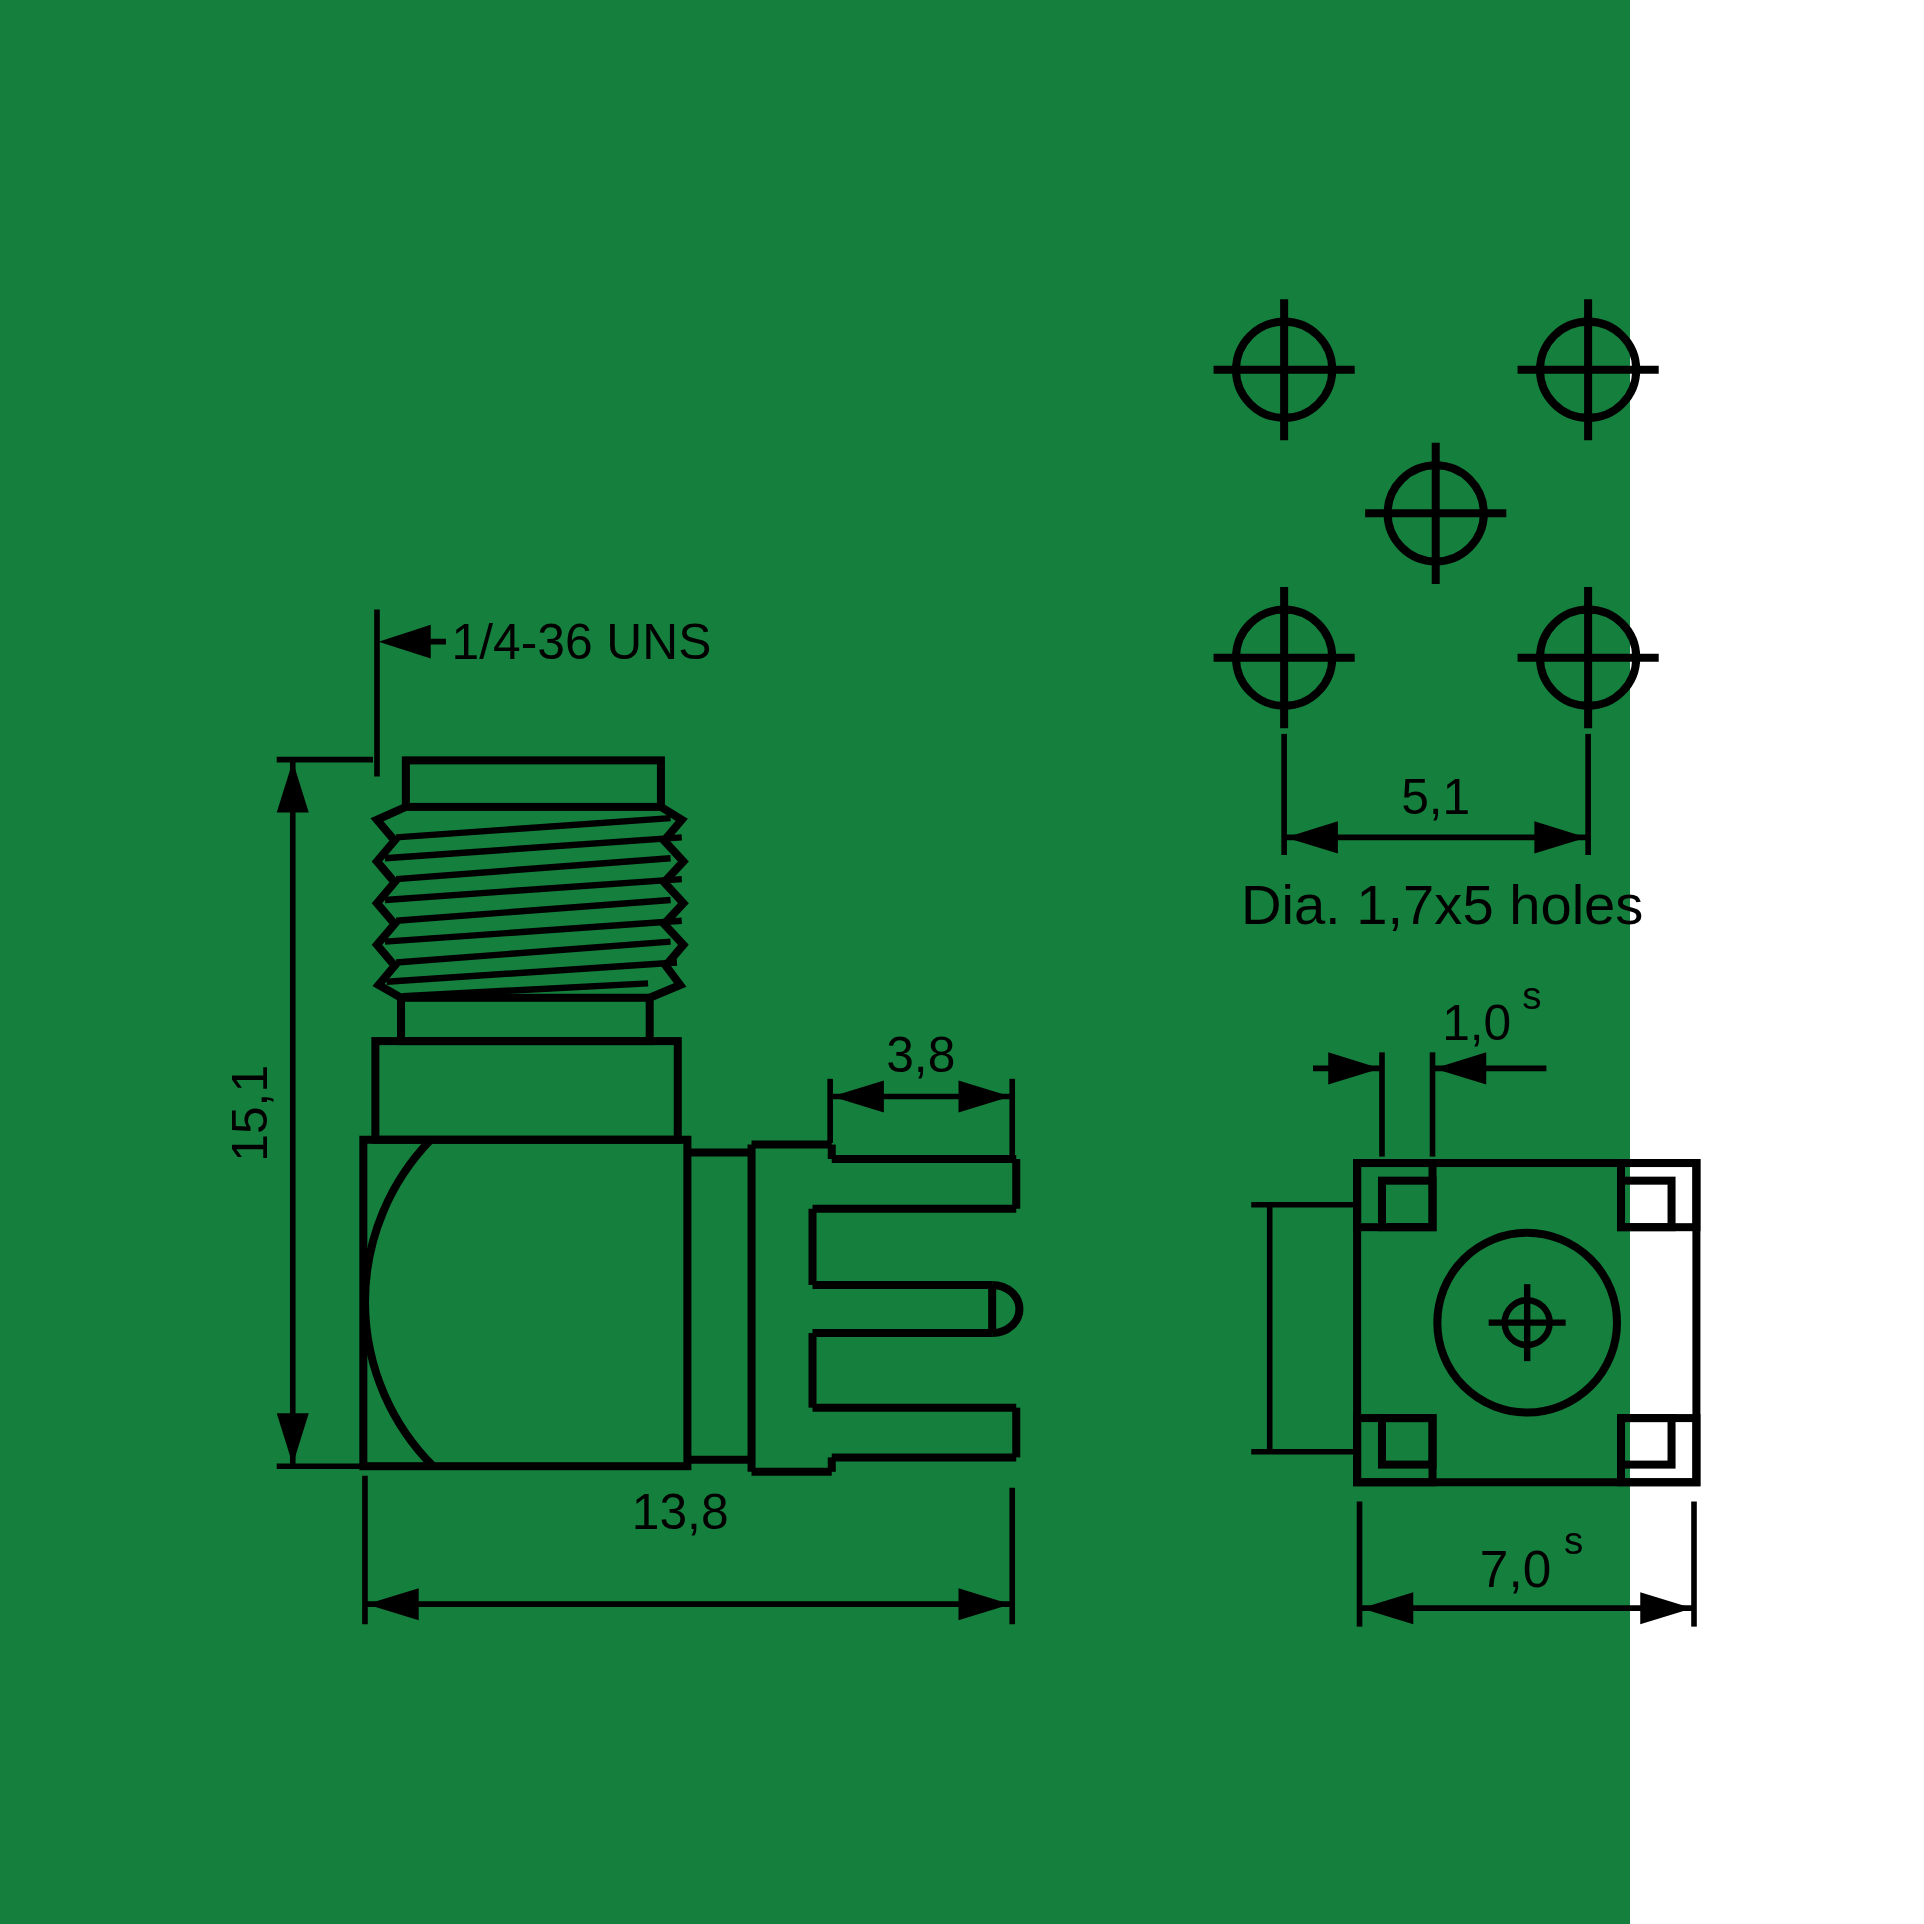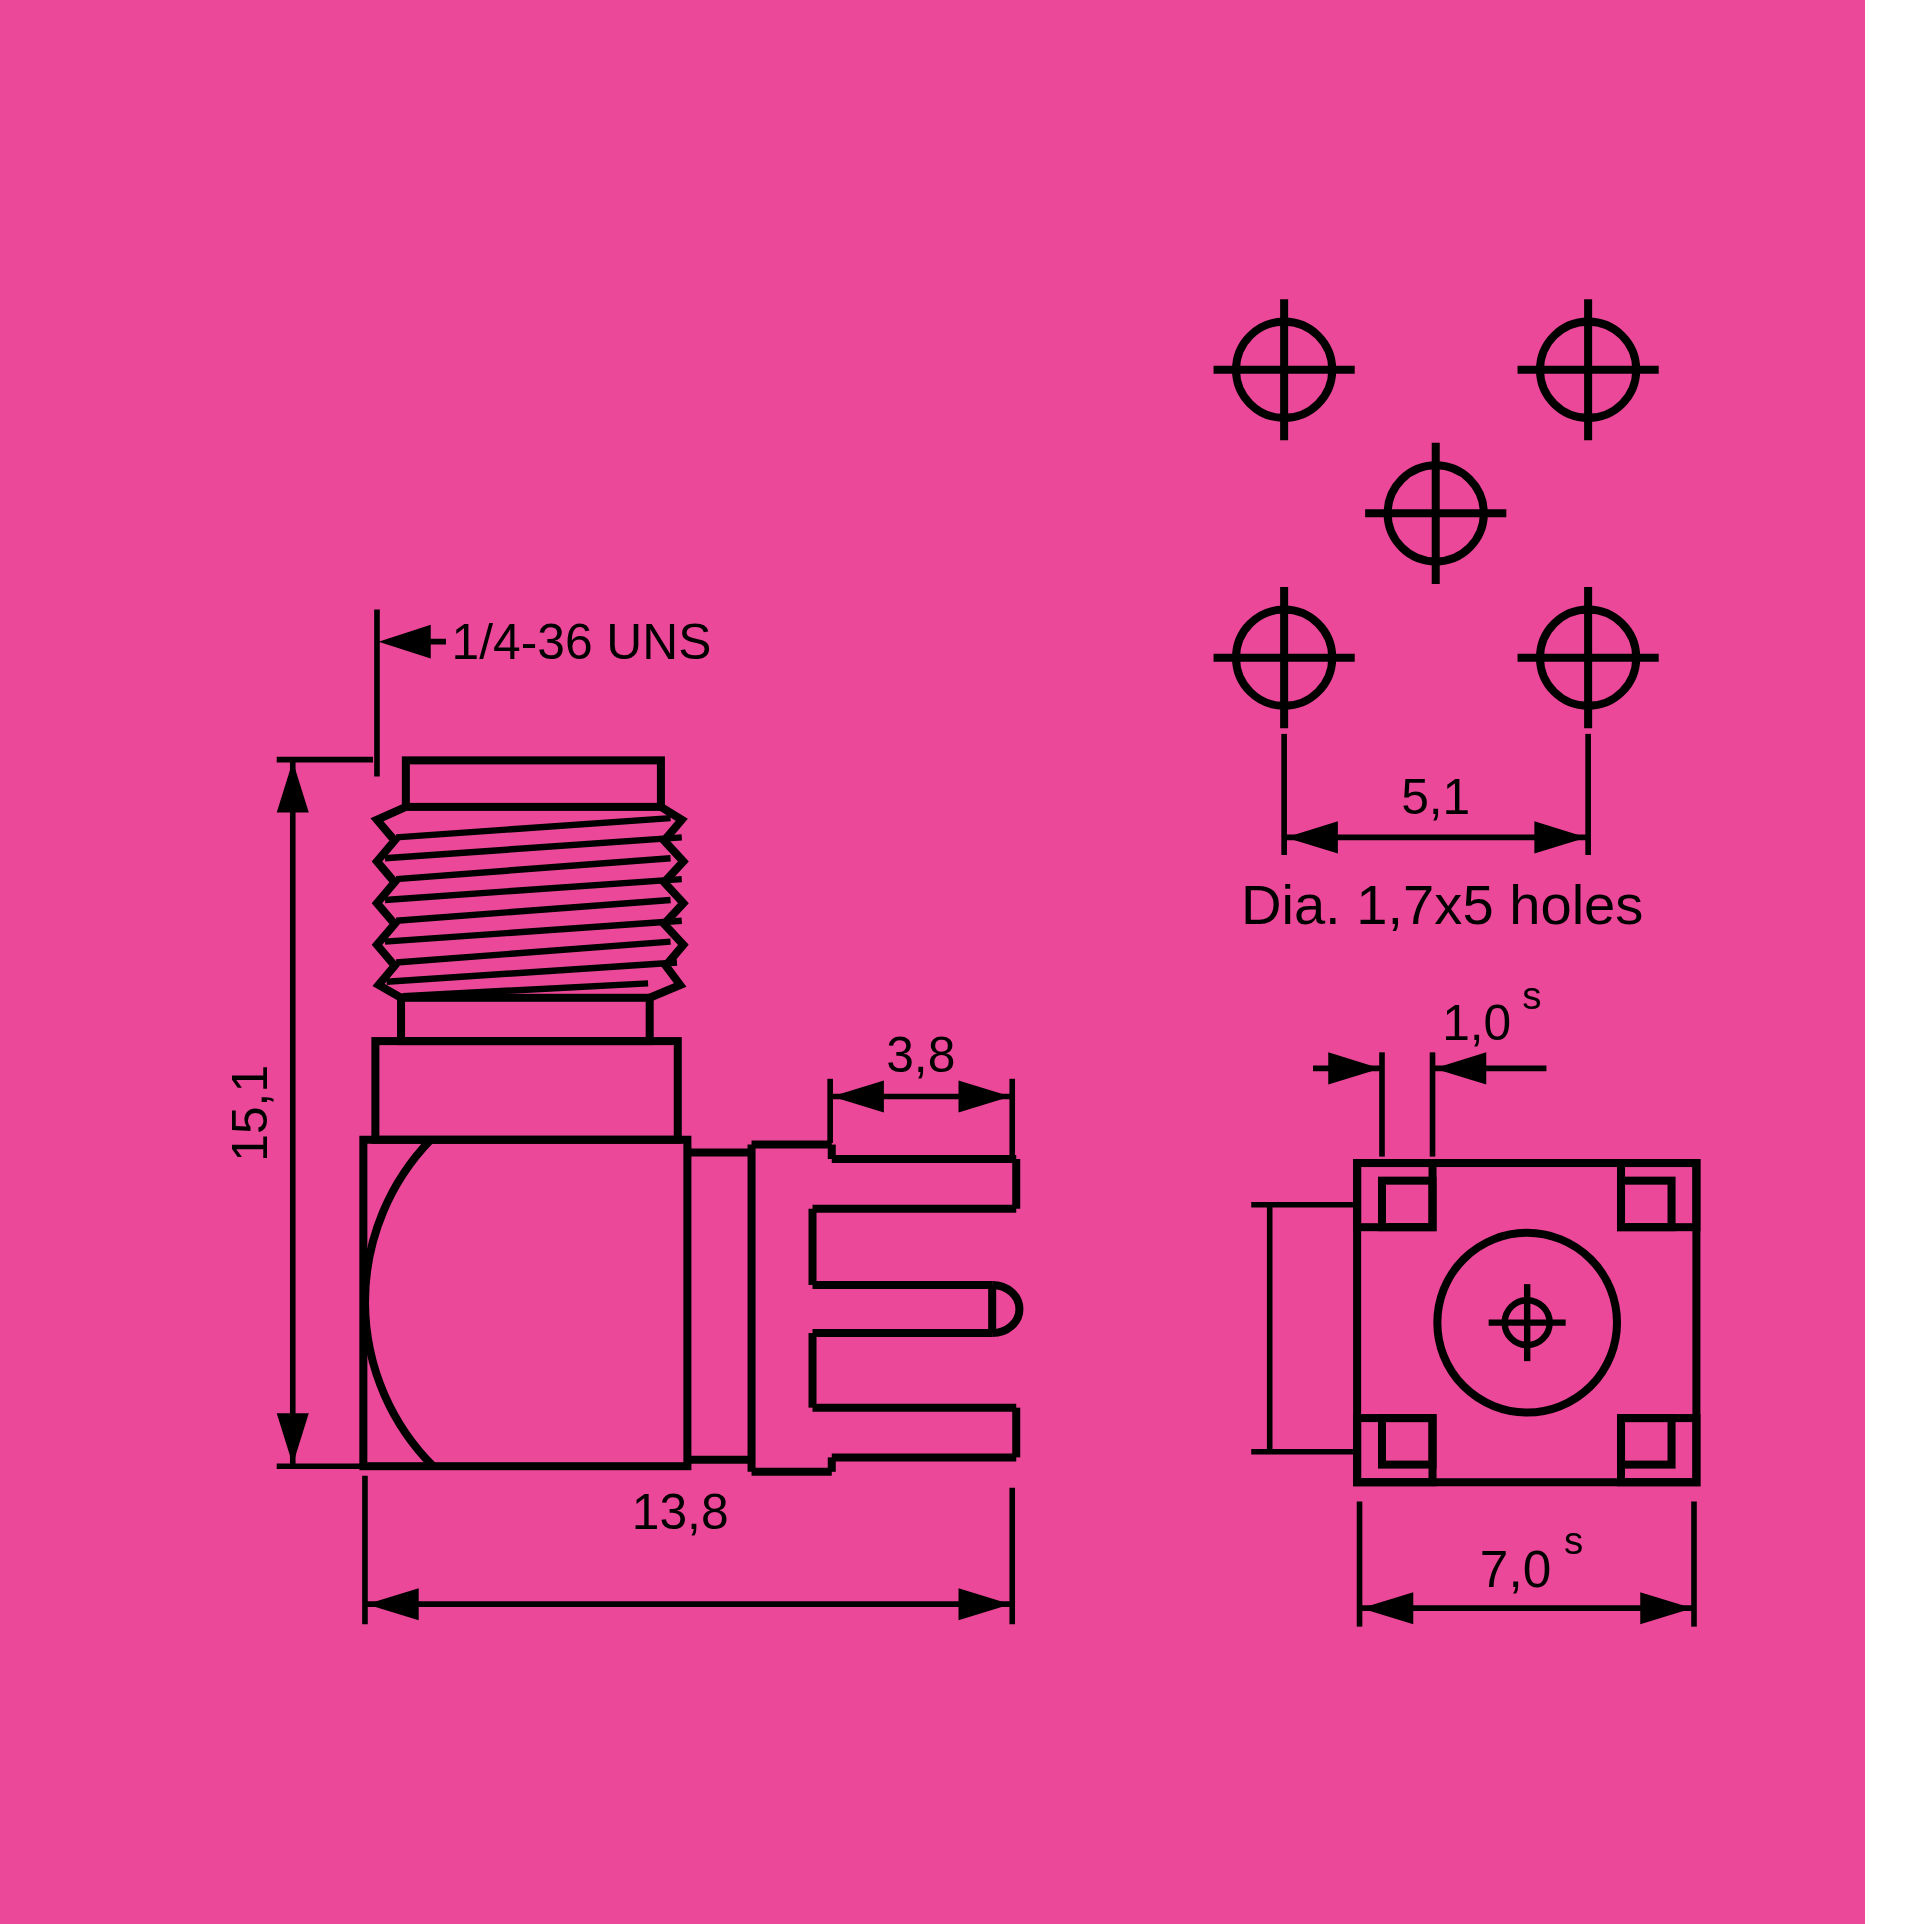--- a/index.html
+++ b/index.html
@@ -1,16 +1,16 @@
 <!DOCTYPE html>
 <html style="font-size:13px"><head>
 <meta charset="utf-8">
 <style>
   html, body { margin: 0; padding: 0; background: #ffffff; }
-  .canvas { width: 1865px; height: 1925px; position: relative; background: #ec4899; }
+  .canvas { width: 1630px; height: 1925px; position: relative; background: #15803d; }
   svg { display: block; }
   svg text {
     font-family: "Liberation Sans", "DejaVu Sans", sans-serif;
     fill: #000000;
   }
   .dim-text  { font-size: 62px; }
   .dim-text-lg { font-size: 64px; }
   .note-text { font-size: 70px; }
   .sup-text  { font-size: 48px; }
   .outline { stroke: #000000; stroke-width: 10; fill: none; }

